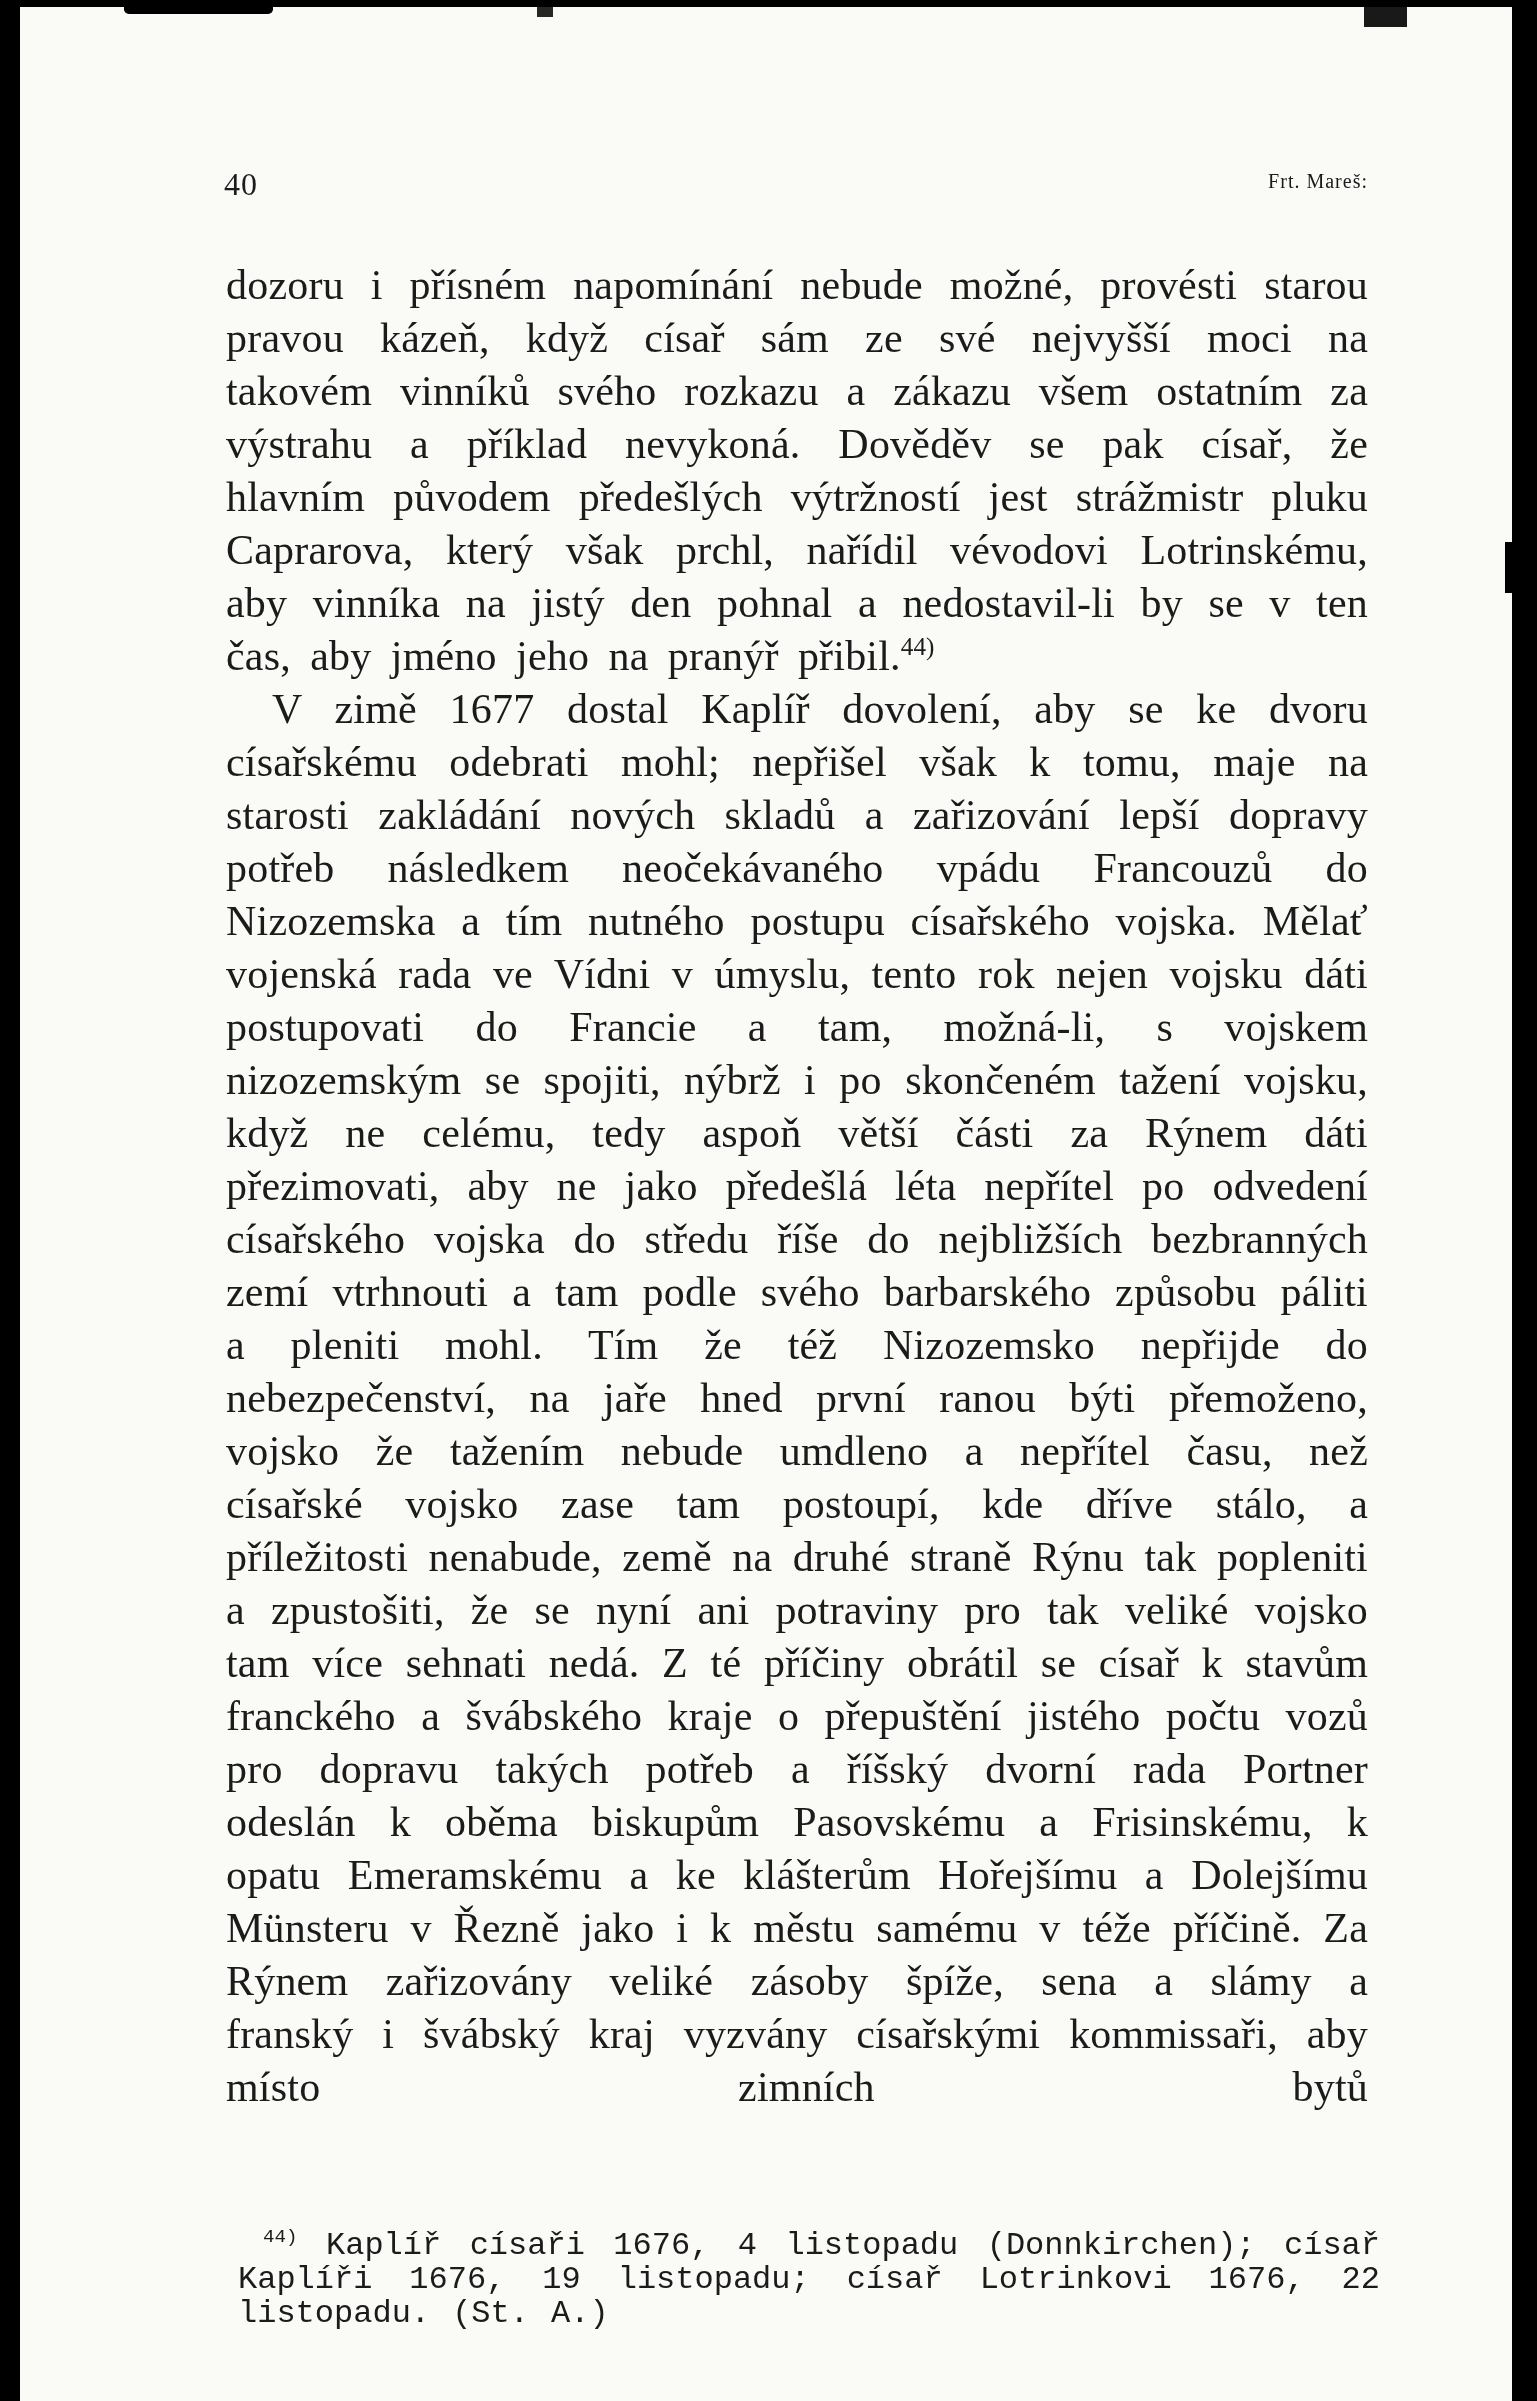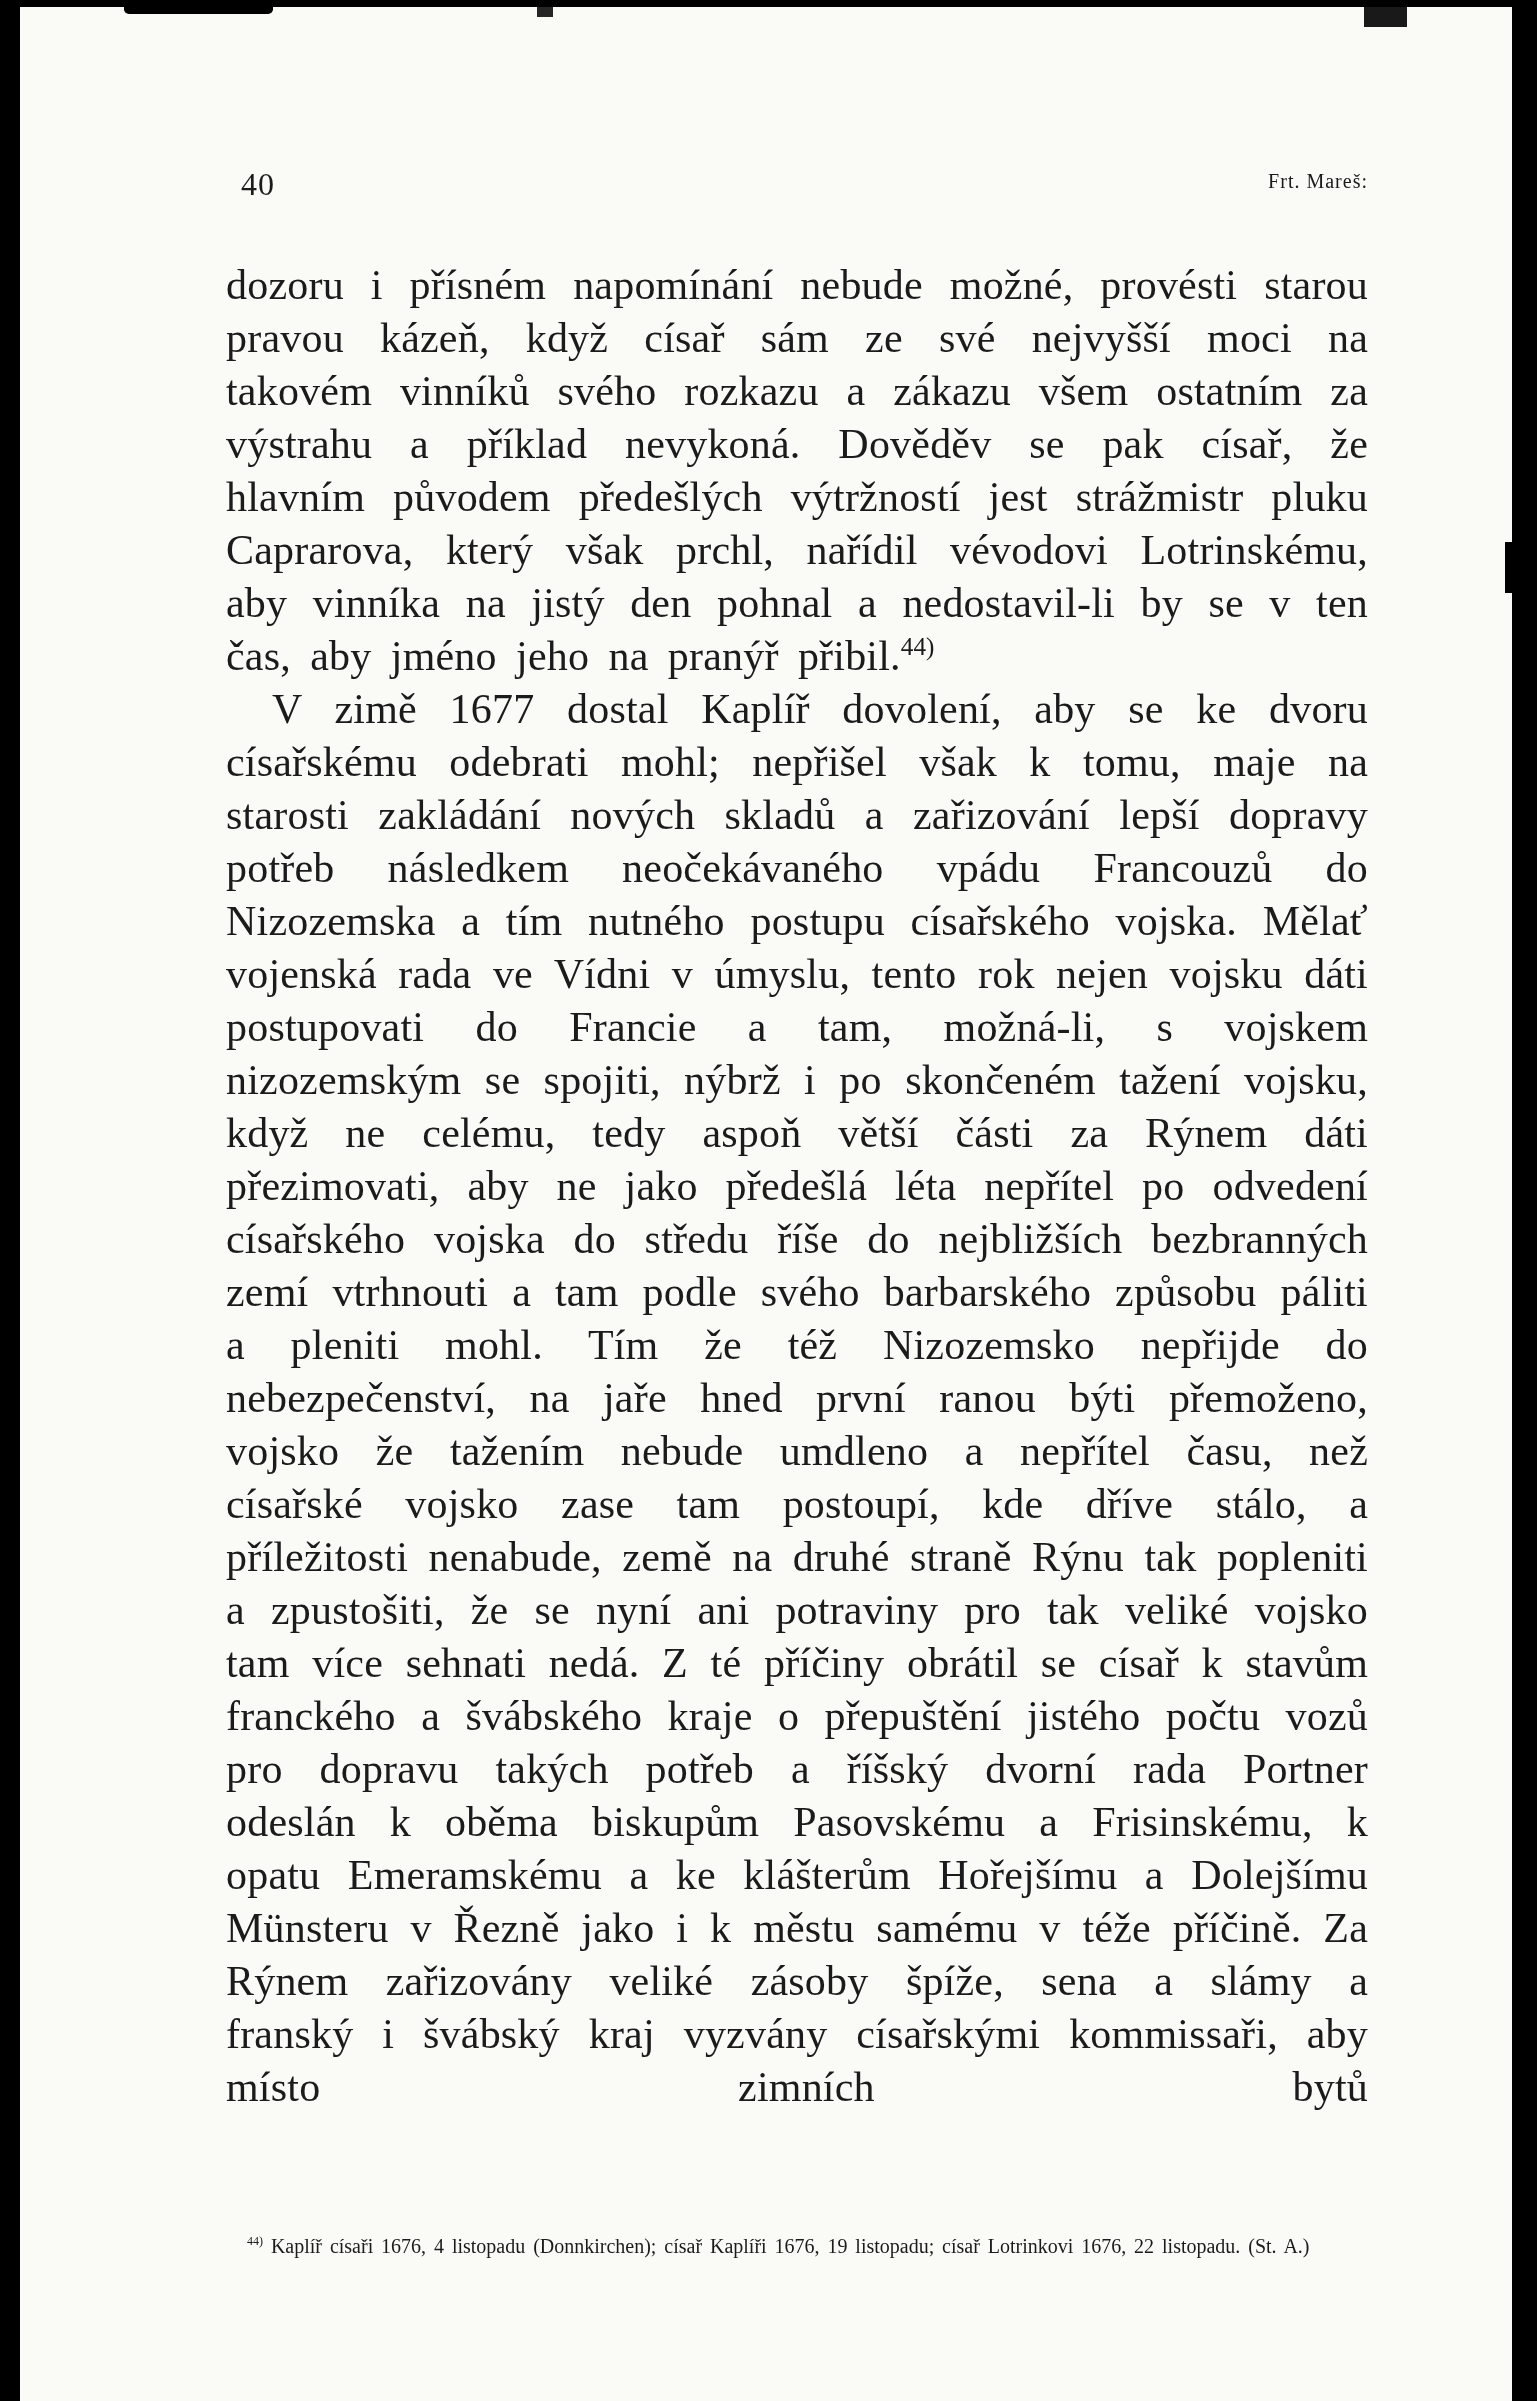--- a/index.html
+++ b/index.html
@@ -16,41 +16,41 @@
   .edge, .artifact { position: absolute; background: #000; }
   .edge-left   { left: 0; top: 0; width: 20px; height: 2590px; }
   .edge-right  { right: 0; top: 0; width: 26px; height: 2590px; }
   .edge-top    { left: 0; top: 0; width: 1538px; height: 6.7px; }
   .artifact-top-left    { left: 124px; top: 0; width: 149px; height: 14.4px; border-radius: 0 0 4.8px 4.8px; }
   .artifact-top-center  { left: 537px; top: 0; width: 16.3px; height: 17.3px; opacity: .85; }
   .artifact-top-right   { right: 131px; top: 5.8px; width: 43px; height: 21px; opacity: .9; }
   .artifact-right-notch { right: 0; top: 542px; width: 33px; height: 51px; }
 
   .page-number {
-    position: absolute; left: 241px; top: 166px;
+    position: absolute; left: 224px; top: 166px;
     font-size: 32px; letter-spacing: 1px;
   }
   .running-header {
     position: absolute; left: 226px; top: 170px; width: 1142px;
     text-align: right; font-size: 20px; letter-spacing: 1px;
   }
   .body-text {
     position: absolute; left: 226px; top: 259px; width: 1142px;
     font-size: 42px; line-height: 53px;
     text-align: justify; word-spacing: 8.6px; letter-spacing: 0.2px;
   }
   .body-text p { margin: 0; }
   .body-text .p2 { text-indent: 46px; text-align-last: justify; }
   sup.ref {
     font-size: 0.6em; line-height: 0; vertical-align: super; letter-spacing: 0;
   }
   .footnote {
-    position: absolute; left: 222px; top: 2229px; width: 1142px;
-    font-size: 20px; line-height: 34px;
-    text-align: justify; text-indent: 25px; word-spacing: 2.9px;
+    position: absolute; left: 238px; top: 2229px; width: 1142px;
+    font-size: 32px; line-height: 34px;
+    text-align: justify; text-indent: 25px; word-spacing: 2.9px; font-family: Liberation Mono, monospace;
   }
 </style>
 </head>
 <body>
 
 <div>
 
   <div class="edge edge-left"></div>
   <div class="edge edge-right"></div>
   <div class="edge edge-top"></div>

